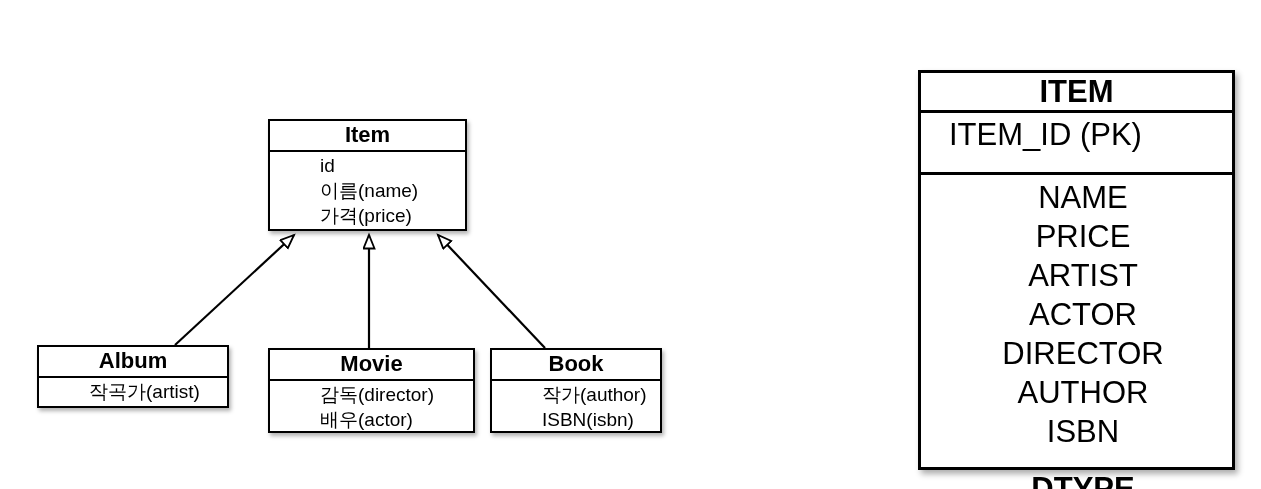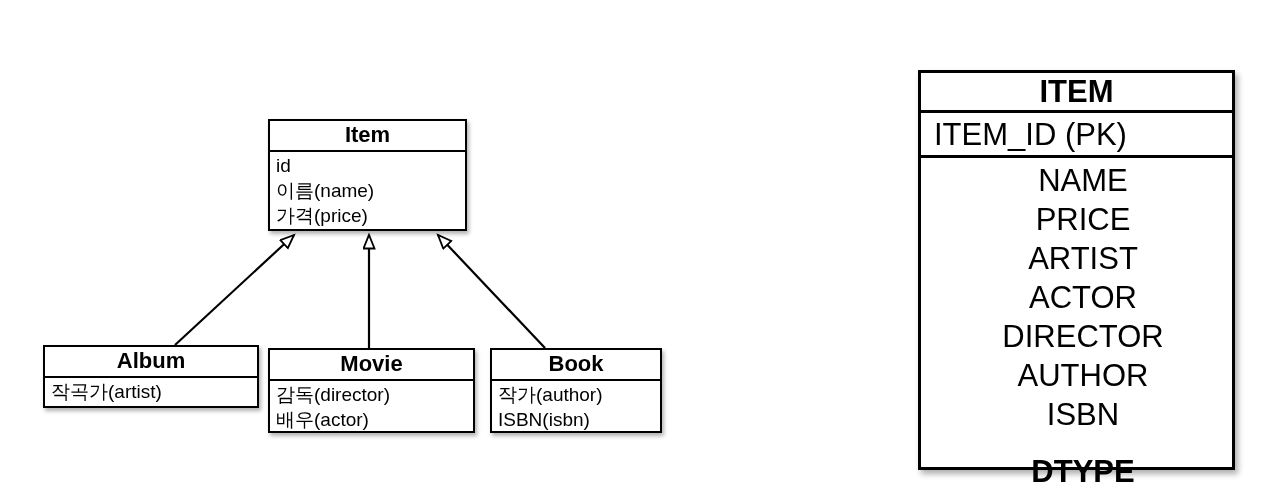--- a/index.html
+++ b/index.html
@@ -35,23 +35,24 @@
     font-weight: bold;
     font-size: 22px;
     border-bottom: 2.5px solid #000;
     padding: 1px 0 2px 0;
   }
   .uml-attrs {
     padding: 1px 6px 0 6px;
     font-size: 19px;
     line-height: 25px;
     white-space: nowrap;
+    margin-left: 44px;
   }
   #box-item  { left: 268px; top: 119px; width: 199px; height: 112px; }
-  #box-album { left:  43px; top: 345px; width: 216px; height:  63px; }
+  #box-album { left:  37px; top: 345px; width: 192px; height:  63px; }
   #box-movie { left: 268px; top: 348px; width: 207px; height:  85px; }
   #box-book  { left: 490px; top: 348px; width: 172px; height:  85px; }
 
   
   .db-table {
     position: absolute;
     left: 918px; top: 70px;
     width: 317px; height: 400px;
     box-sizing: border-box;
     background: #ffffff;
@@ -62,24 +63,24 @@
     box-sizing: border-box;
     height: 40px;
     line-height: 38px;
     text-align: center;
     font-weight: bold;
     font-size: 31px;
     border-bottom: 3px solid #000;
   }
   .db-pk {
     box-sizing: border-box;
-    height: 45px;
+    height: 62px;
     line-height: 44px;
     font-size: 31px;
-    padding-left: 13px;
+    padding-left: 28px;
     border-bottom: 3px solid #000;
     white-space: nowrap;
   }
   .db-cols {
     padding: 3px 0 0 13px;
     font-size: 31px;
     line-height: 39px;
     text-align: center;
   }
   .db-col.bold { font-weight: bold; margin-top: 18px; }

